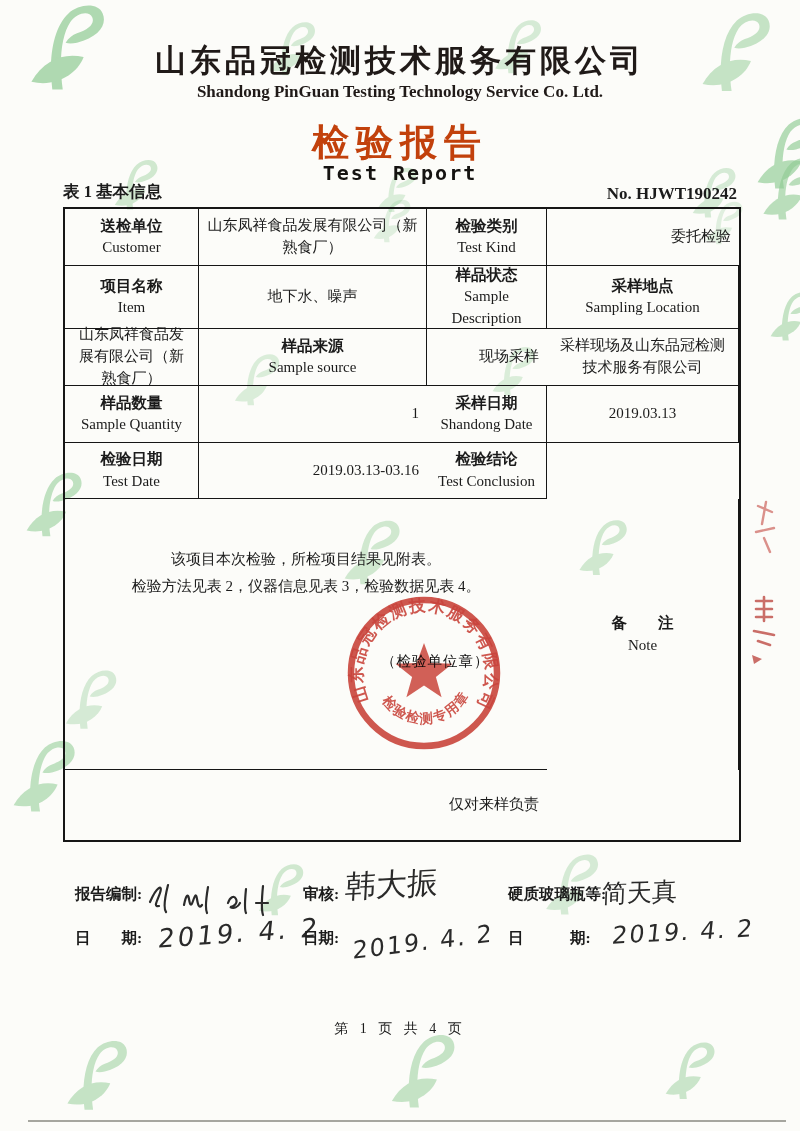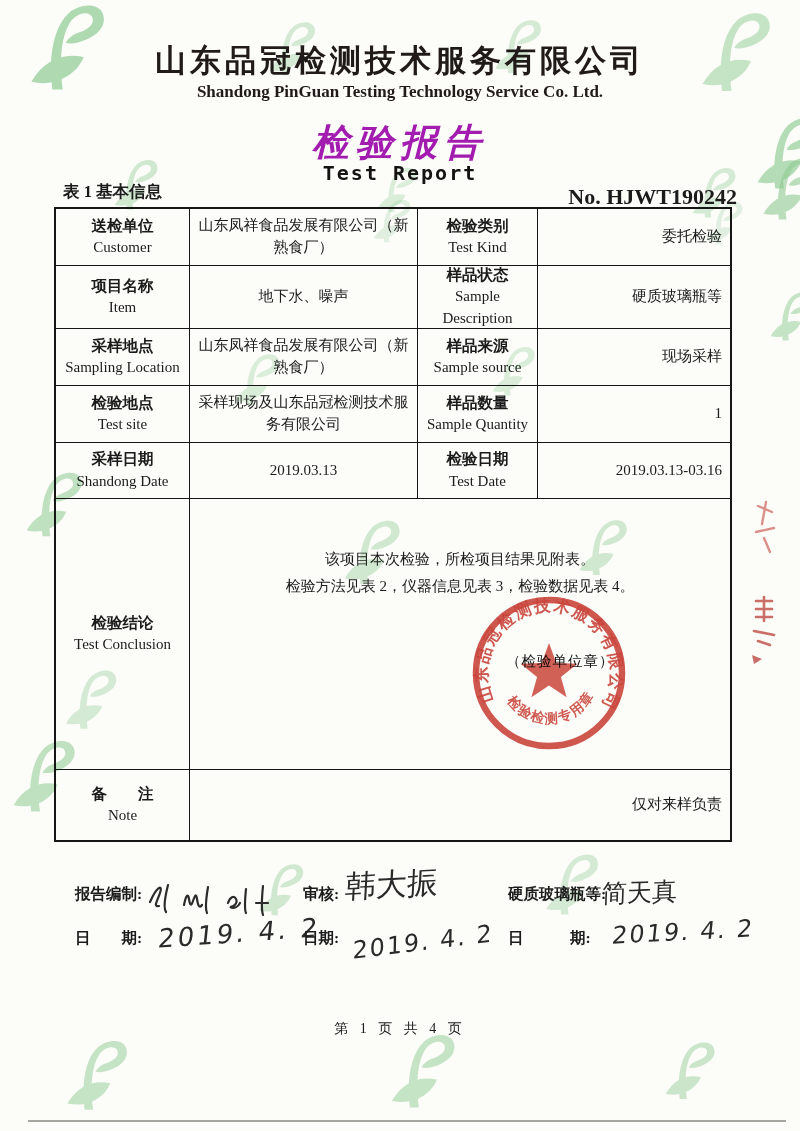--- a/index.html
+++ b/index.html
@@ -4,27 +4,27 @@
 <style>
   html,body{margin:0;padding:0;background:#e8e8e6;}
   #page{position:relative;width:800px;height:1131px;background:#fcfcf9;overflow:hidden;
         font-family:"Liberation Serif",serif;color:#1b1b1b;}
   .abs{position:absolute;}
   .ctr{left:0;width:800px;text-align:center;}
   
   .company-cn{top:40px;font-size:31px;font-weight:bold;letter-spacing:4px;color:#201a18;}
   .company-en{top:82px;font-size:17px;font-weight:bold;color:#201a18;}
   .title-cn{top:118px;font-size:37px;font-weight:bold;letter-spacing:7px;
-            font-family:"DejaVu Sans",sans-serif;color:#a21caf;font-style:italic;}
+            font-family:"DejaVu Sans",sans-serif;color:#c2410c;}
   .title-en{top:161px;font-size:20px;font-weight:bold;letter-spacing:2px;
             font-family:"DejaVu Sans Mono",monospace;color:#151311;}
   .tbl-label{left:63px;top:181px;font-size:16.5px;font-weight:bold;text-align:right;}
-  .report-no{left:437px;top:184px;width:300px;text-align:right;font-size:22px;font-weight:bold;}
-  
-  .tbl{left:54px;top:207px;width:674px;display:grid;
+  .report-no{left:437px;top:184px;width:300px;text-align:right;font-size:17px;font-weight:bold;}
+  
+  .tbl{left:63px;top:207px;width:674px;display:grid;
        grid-template-columns:134px 228px 120px 192px;
        grid-template-rows:57px 63px 57px 57px 56px 271px 70px;
        border:2.5px solid #161616;box-sizing:content-box;background:transparent;}
   .cell{border-right:1.5px solid #161616;border-bottom:1.5px solid #161616;
         display:flex;flex-direction:column;align-items:center;justify-content:center;
         text-align:center;padding:2px 8px;box-sizing:border-box;line-height:1.45;}
   .cell.no-r{border-right:none;align-items:flex-end;}
   .cell.no-b{border-bottom:none;}
   .cell.span3{grid-column:span 3;}
   .lab-cn{font-size:15.5px;font-weight:bold;white-space:pre;}
@@ -161,43 +161,36 @@
       <span class="lab-cn">项目名称</span>
       <span class="lab-en">Item</span>
     </div>
     <div class="cell">
         <span class="val">地下水、噪声</span>
       </div>
     <div class="cell">
       <span class="lab-cn">样品状态</span>
       <span class="lab-en">Sample Description</span>
     </div>
-    <div class="cell no-r">
-        <span class="val">硬质玻璃瓶等</span>
-      </div>
 
     <div class="cell">
       <span class="lab-cn">采样地点</span>
       <span class="lab-en">Sampling Location</span>
     </div>
     <div class="cell">
         <span class="val">山东凤祥食品发展有限公司（新熟食厂）</span>
       </div>
     <div class="cell">
       <span class="lab-cn">样品来源</span>
       <span class="lab-en">Sample source</span>
     </div>
     <div class="cell no-r">
         <span class="val">现场采样</span>
       </div>
 
-    <div class="cell">
-      <span class="lab-cn">检验地点</span>
-      <span class="lab-en">Test site</span>
-    </div>
     <div class="cell">
         <span class="val">采样现场及山东品冠检测技术服务有限公司</span>
       </div>
     <div class="cell">
       <span class="lab-cn">样品数量</span>
       <span class="lab-en">Sample Quantity</span>
     </div>
     <div class="cell no-r">
         <span class="val">1</span>
       </div>

